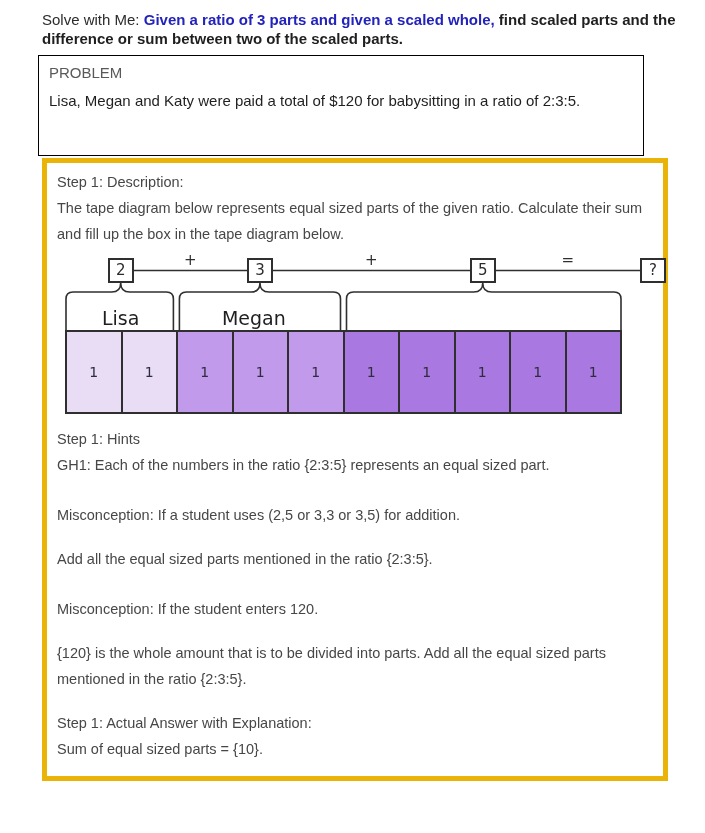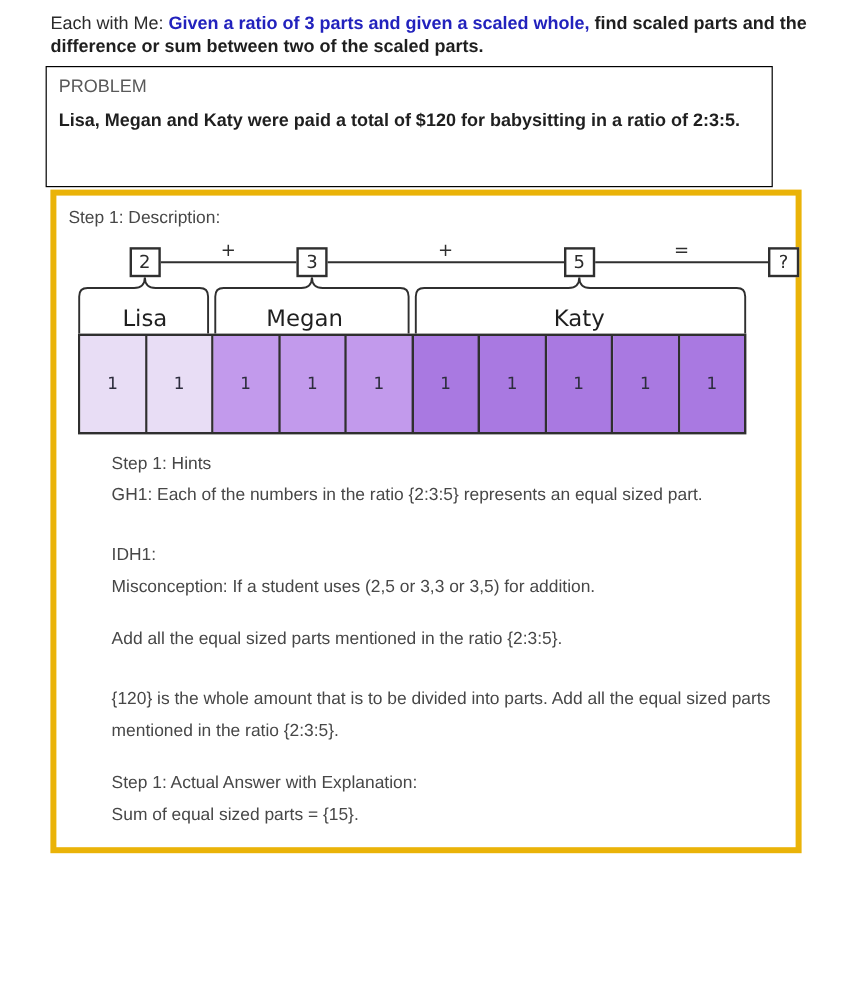--- a/index.html
+++ b/index.html
@@ -19,29 +19,29 @@
   .lesson-title .prefix { font-weight: 400; color: #2b2b2b; }
   .lesson-title .highlight { font-weight: 700; margin-top: 20px; }
   .lesson-title .rest { font-weight: 700; color: #1f1f1f; }
 
   
   .problem-box {
     margin: 7px 2px 0 38px; width: 606px; min-height: 101px;
     border: 1px solid #000; padding: 8px 12px 20px 10px;
   }
   .problem-label { font-size: 15px; color: #595959; margin-bottom: 7px; }
-  .problem-line { font-size: 15px; font-weight: 700; color: #1f1f1f; line-height: 25px; }
+  .problem-line { font-size: 15px; font-weight: 400; color: #1f1f1f; line-height: 25px; }
 
   
   .step-box {
     margin: 2px 0 0 42px; width: 626px;
     border: 5px solid #eab308; padding: 6px 10px 14px 10px;
     font-size: 14.5px; color: #474747; line-height: 26px;
   }
-  .text-block { margin-top: 24px; margin-left: 36px; }
+  .text-block { margin-top: 24px; }
   .text-block.first { margin-top: 8px; }
   .text-block.small-gap { margin-top: 18px; }
 
   
   .diagram {
     position: relative; width: 615px; height: 166px;
     margin: 5px 0 2px 0;
     font-family: "DejaVu Sans", sans-serif;
   }
   .diagram svg { position: absolute; left: 0; top: 0; }
@@ -69,30 +69,31 @@
     font-size: 14px; color: #2d2d3d;
   }
   .tape-cell:last-child { border-right: none; }
 </style>
 </head>
 <body>
 
 <div class="page">
 
   <div class="lesson-title">
-    <span class="prefix">Each with Me: </span><span class="highlight" id="title-highlight" style="color: rgb(34, 34, 189);">Given a ratio of 3 parts and given a scaled whole,</span><span class="rest"> find scaled parts and the difference or sum between two of the scaled parts.</span>
+    <span class="prefix">Solve with Me: </span><span class="highlight" id="title-highlight" style="color: rgb(34, 34, 189);">Given a ratio of 3 parts and given a scaled whole,</span><span class="rest"> find scaled parts and the difference or sum between two of the scaled parts.</span>
   </div>
 
   <div class="problem-box">
     <div class="problem-label">PROBLEM</div>
     <div class="problem-line">Lisa, Megan and Katy were paid a total of $120 for babysitting in a ratio of 2:3:5.</div>
   </div>
 
   <div class="step-box">
     <div>Step 1: Description:</div>
+    <div>The tape diagram below represents equal sized parts of the given ratio. Calculate their sum and fill up the box in the tape diagram below.</div>
 
     <div class="diagram" id="diagram">
       <svg id="diagram-svg" width="615" height="166" viewBox="0 0 615 166">
           <line x1="63.7" y1="18.5" x2="596" y2="18.5" stroke="#2f2f2f" stroke-width="1.6"></line>
           <path d="M 9,78 L 9,47 Q 9,40 16,40 L 54.7,40 Q 63.7,40 63.7,31 Q 63.7,40 72.7,40 L 109.4,40 Q 116.4,40 116.4,47 L 116.4,78" fill="none" stroke="#2f2f2f" stroke-width="1.6"></path>
           <path d="M 122.4,78 L 122.4,47 Q 122.4,40 129.4,40 L 193.95,40 Q 202.95,40 202.95,31 Q 202.95,40 211.95,40 L 276.5,40 Q 283.5,40 283.5,47 L 283.5,78" fill="none" stroke="#2f2f2f" stroke-width="1.6"></path>
           <path d="M 289.5,78 L 289.5,47 Q 289.5,40 296.5,40 L 416.75,40 Q 425.75,40 425.75,31 Q 425.75,40 434.75,40 L 557,40 Q 564,40 564,47 L 564,78" fill="none" stroke="#2f2f2f" stroke-width="1.6"></path>
         </svg>
 
       <div class="cells-row" id="cells-row">
@@ -105,43 +106,42 @@
           <div class="tape-cell" style="background: rgb(169, 121, 225);">1</div>
           <div class="tape-cell" style="background: rgb(169, 121, 225);">1</div>
           <div class="tape-cell" style="background: rgb(169, 121, 225);">1</div>
           <div class="tape-cell" style="background: rgb(169, 121, 225);">1</div>
         </div>
     <div class="num-box" style="left: 50.7px;">2</div>
         <div class="group-name" style="left: 8px; width: 111.4px;">Lisa</div>
         <div class="num-box" style="left: 189.95px;">3</div>
         <div class="group-name" style="left: 119.4px; width: 155px;">Megan</div>
         <div class="num-box" style="left: 412.75px;">5</div>
-        <div class="group-name" style="left: 286.5px; width: 278.5px;">Katy</div>
         <div class="num-box" style="left: 583px;">?</div>
         <div class="operator" style="left: 123.325px;">+</div>
         <div class="operator" style="left: 304.35px;">+</div>
         <div class="operator" style="left: 500.875px;">=</div>
       </div>
 
     <div class="text-block first">
       <div>Step 1: Hints</div>
       <div>GH1: Each of the numbers in the ratio {2:3:5} represents an equal sized part.</div>
     </div>
 
     <div class="text-block">
-      <div>IDH1:</div>
       <div>Misconception: If a student uses (2,5 or 3,3 or 3,5) for addition.</div>
     </div>
 
     <div class="text-block small-gap">Add all the equal sized parts mentioned in the ratio {2:3:5}.</div>
 
     <div class="text-block">
+      <div>Misconception: If the student enters 120.</div>
     </div>
 
     <div class="text-block small-gap">{120} is the whole amount that is to be divided into parts. Add all the equal sized parts mentioned in the ratio {2:3:5}.</div>
 
     <div class="text-block small-gap">
       <div>Step 1: Actual Answer with Explanation:</div>
-      <div>Sum of equal sized parts = {15}.</div>
+      <div>Sum of equal sized parts = {10}.</div>
     </div>
   </div>
 
 </div>
 
 </body></html>

